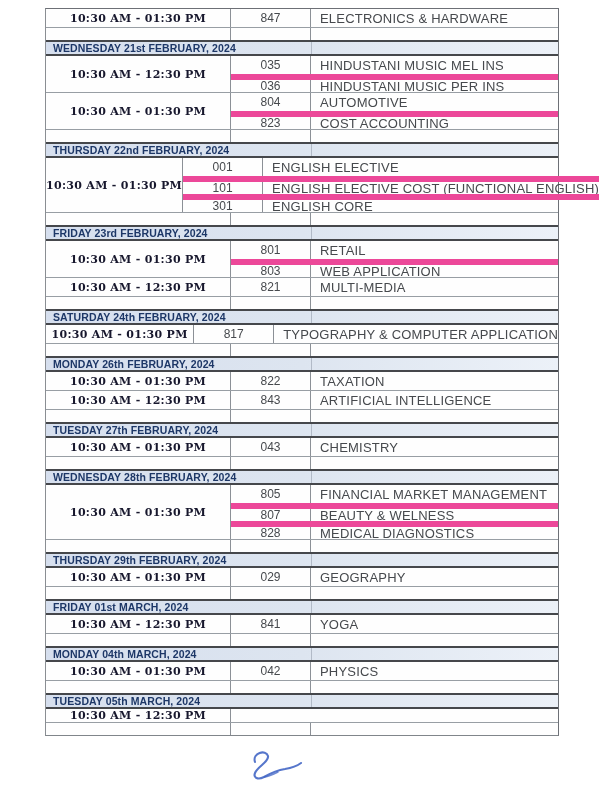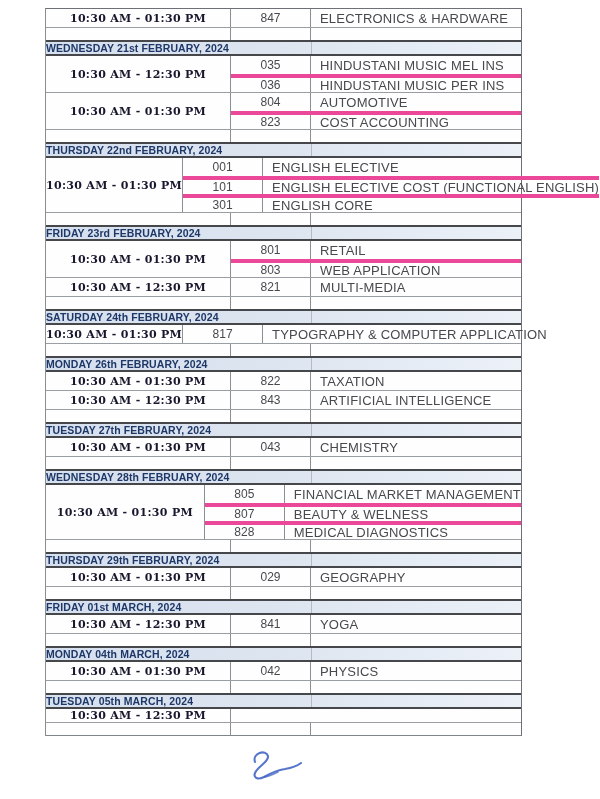--- a/index.html
+++ b/index.html
@@ -3,55 +3,55 @@
 <meta charset="utf-8">
 <style>
   html,body{margin:0;padding:0;}
   body{
     width:600px;height:799px;position:relative;overflow:hidden;
     background:#ffffff;
     font-family:"Liberation Sans",sans-serif;
   }
   .page{position:absolute;inset:0;}
   .tbl{
-    position:absolute;left:45px;top:8px;width:477px;
+    position:absolute;left:45px;top:8px;width:514px;
     box-sizing:border-box;
     border-top:1.4px solid #6d7076;
     border-left:1px solid #8a8e93;
     border-right:1.4px solid #6d7076;
     border-bottom:1px solid #80858a;
     background:#fefefe;
   }
   
   .hdr{
     height:16px;box-sizing:border-box;position:relative;
     border-top:2px solid #45474b;
     border-bottom:2px solid #45474b;
     background:linear-gradient(90deg,#d6dfee 0%,#dde5f0 50%,#ecf1f8 100%);
-    display:flex;align-items:center;
+    display:flex;align-items:center;padding-left:7px;
   }
   .hdr::after{
     content:"";position:absolute;left:265px;top:0;bottom:0;width:1px;
     background:rgba(96,106,122,.35);
   }
   .hdr span{
     font-weight:bold;font-size:10.5px;color:#1d3767;letter-spacing:.1px;
     white-space:nowrap;
   }
   
   .grp{display:flex;border-bottom:1px solid #989ea4;}
   .time{
     width:185px;box-sizing:border-box;border-right:1px solid #8b9096;
     display:flex;align-items:center;justify-content:center;
     font-family:"DejaVu Serif",serif;font-weight:bold;font-size:11px;
     color:#17172d;letter-spacing:.3px;white-space:nowrap;
   }
   .rows{flex:1;display:flex;flex-direction:column;}
   .srow{display:flex;height:18px;box-sizing:border-box;}
-  .srow + .srow{border-top:4px solid #ec4899;}
+  .srow + .srow{border-top:6px solid #ec4899;}
   .code{
     width:80px;box-sizing:border-box;border-right:1px solid #8b9096;
     display:flex;align-items:center;justify-content:center;
     font-size:12px;color:#46494d;
   }
   .subj{
     flex:1;display:flex;align-items:center;padding-left:9px;
     font-size:13px;color:#46494d;letter-spacing:.2px;white-space:nowrap;
     overflow:hidden;
   }

